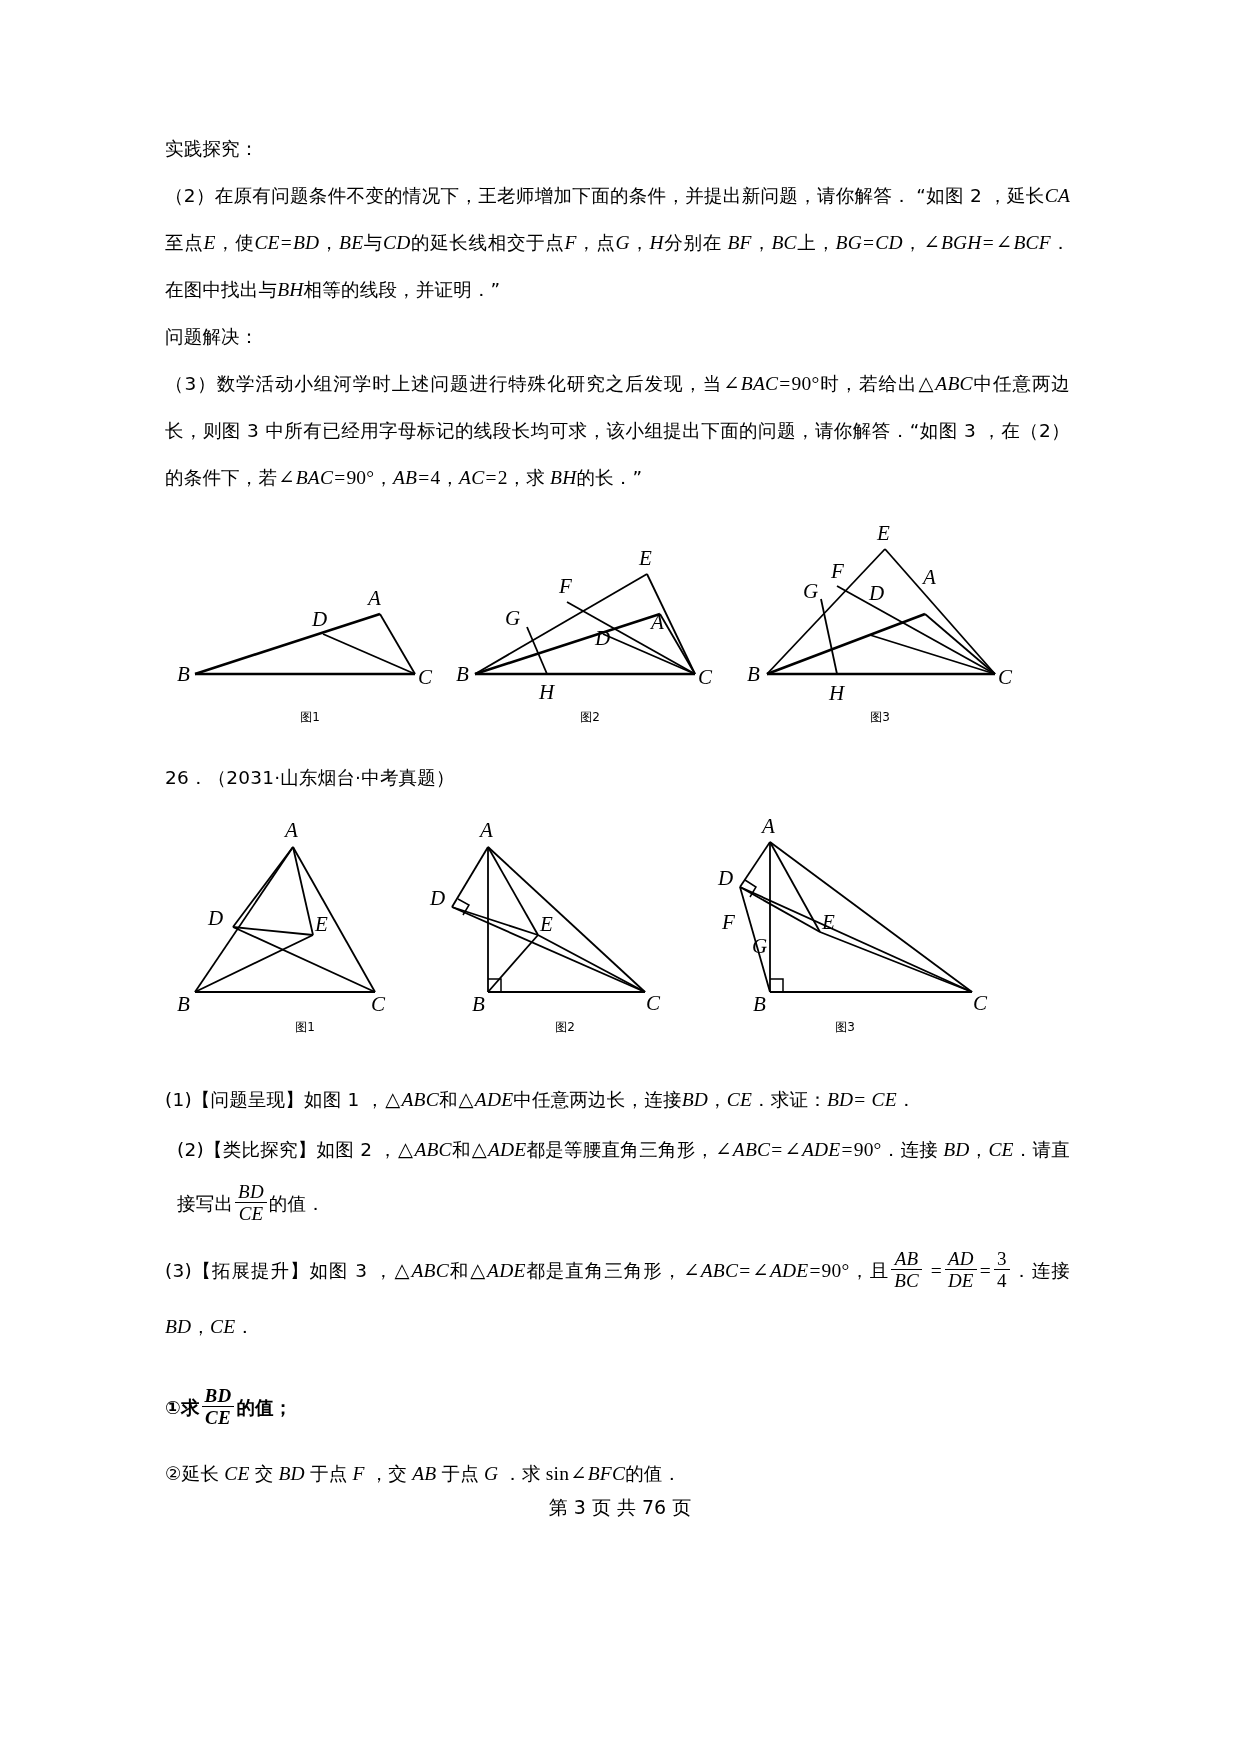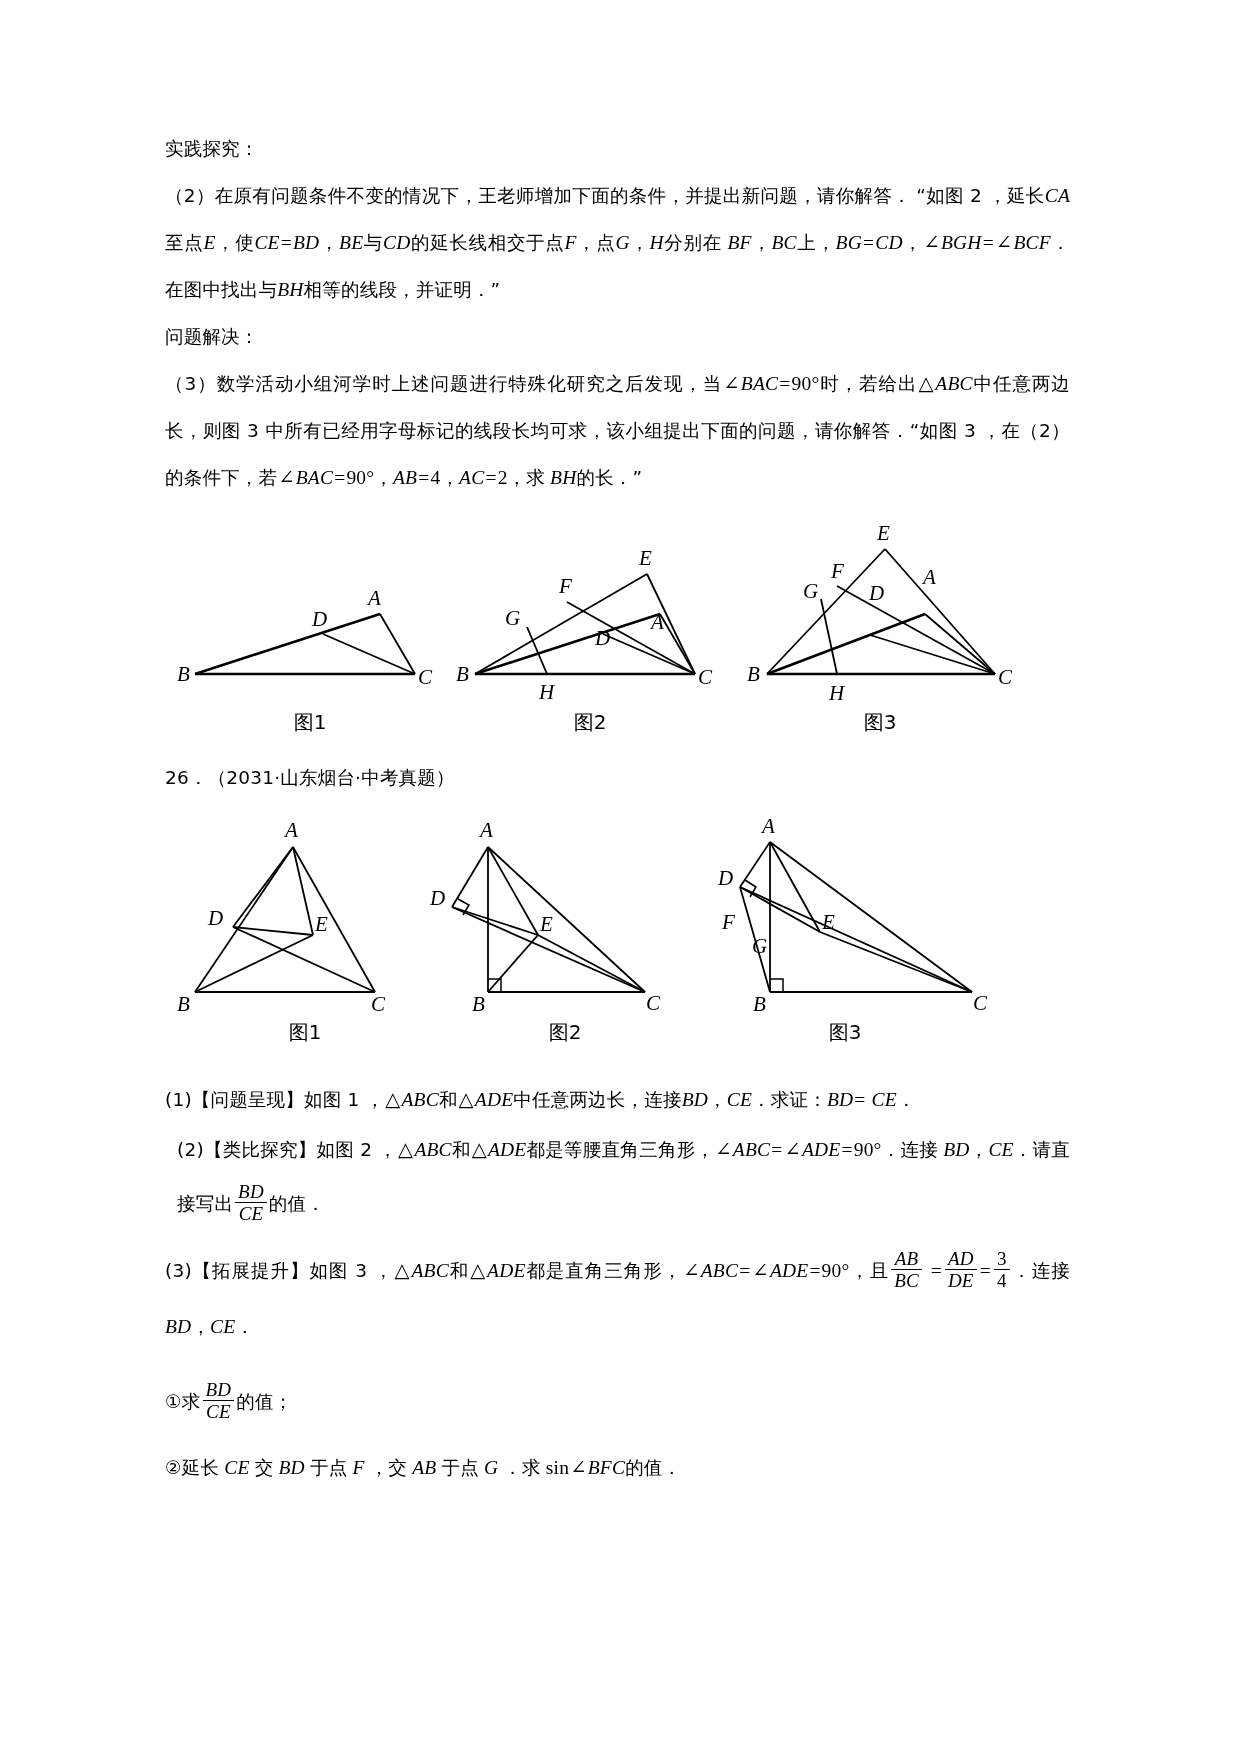--- a/index.html
+++ b/index.html
@@ -59,21 +59,21 @@
     width: 905px;
   }
   .figcell {
     position: absolute;
     top: 0;
   }
   .figcap {
     position: absolute;
     text-align: center;
     font-family: "DejaVu Sans", "Liberation Sans", sans-serif;
-    font-size: 20px;
+    font-size: 12px;
   }
   svg { display: block; overflow: visible; }
   svg text {
     font-family: "Liberation Serif", "DejaVu Serif", serif;
     font-style: italic;
     font-size: 21px;
     fill: #000;
   }
   
   .footer {
@@ -272,23 +272,26 @@
     <p class="para" style="line-height:54px;margin-left:12px;">
       <span class="zh">(2)【类比探究】</span><span class="zh">如图 2 ，</span><span class="op">△</span><span class="mi">ABC</span><span class="zh">和</span><span class="op">△</span><span class="mi">ADE</span><span class="zh">都是等腰直角三角形，</span><span class="op">∠</span><span class="mi">ABC</span><span class="op">=</span><span class="op">∠</span><span class="mi">ADE</span><span class="op">=</span><span class="mn">90°</span><span class="zh">．连接</span>
       <span class="mi">BD</span><span class="zh">，</span><span class="mi">CE</span><span class="zh">．请直接写出</span><span class="frac"><span class="num">BD</span><span class="den">CE</span></span><span class="zh">的值．</span>
     </p>
 
     <p class="para" style="line-height:56px; margin-top:12px;">
       <span class="zh">(3)【拓展提升】</span><span class="zh">如图 3 ，</span><span class="op">△</span><span class="mi">ABC</span><span class="zh">和</span><span class="op">△</span><span class="mi">ADE</span><span class="zh">都是直角三角形，</span><span class="op">∠</span><span class="mi">ABC</span><span class="op">=</span><span class="op">∠</span><span class="mi">ADE</span><span class="op">=</span><span class="mn">90°</span><span class="zh">，且</span><span class="frac"><span class="num">AB</span><span class="den">BC</span></span>
       <span class="op">=</span><span class="frac"><span class="num">AD</span><span class="den">DE</span></span><span class="op">=</span><span class="frac plain"><span class="num">3</span><span class="den">4</span></span><span class="zh">．连接</span><span class="mi">BD</span><span class="zh">，</span><span class="mi">CE</span><span class="zh">．</span>
     </p>
 
-    <p class="para" style="line-height:56px; margin-top:19px;">
+    <p class="para" style="line-height:56px; margin-top:25px;font-weight:bold;">
       <span class="zh">①</span><span class="zh">求</span><span class="frac"><span class="num">BD</span><span class="den">CE</span></span><span class="zh">的值；</span>
     </p>
 
     <p class="para" style="margin-top:14px;">
       <span class="zh">②</span><span class="zh">延长</span> <span class="mi">CE</span> <span class="zh">交</span> <span class="mi">BD</span> <span class="zh">于点</span> <span class="mi">F</span> <span class="zh">，交</span> <span class="mi">AB</span> <span class="zh">于点</span> <span class="mi">G</span> <span class="zh">．求</span> <span class="mn">sin</span><span class="op">∠</span><span class="mi">BFC</span><span class="zh">的值．</span>
     </p>
 
   </div>
 
+  <div class="footer">
+    <span class="inner">第 3 页 共 76 页</span>
+  </div>
 </div>
 
 </body></html>

